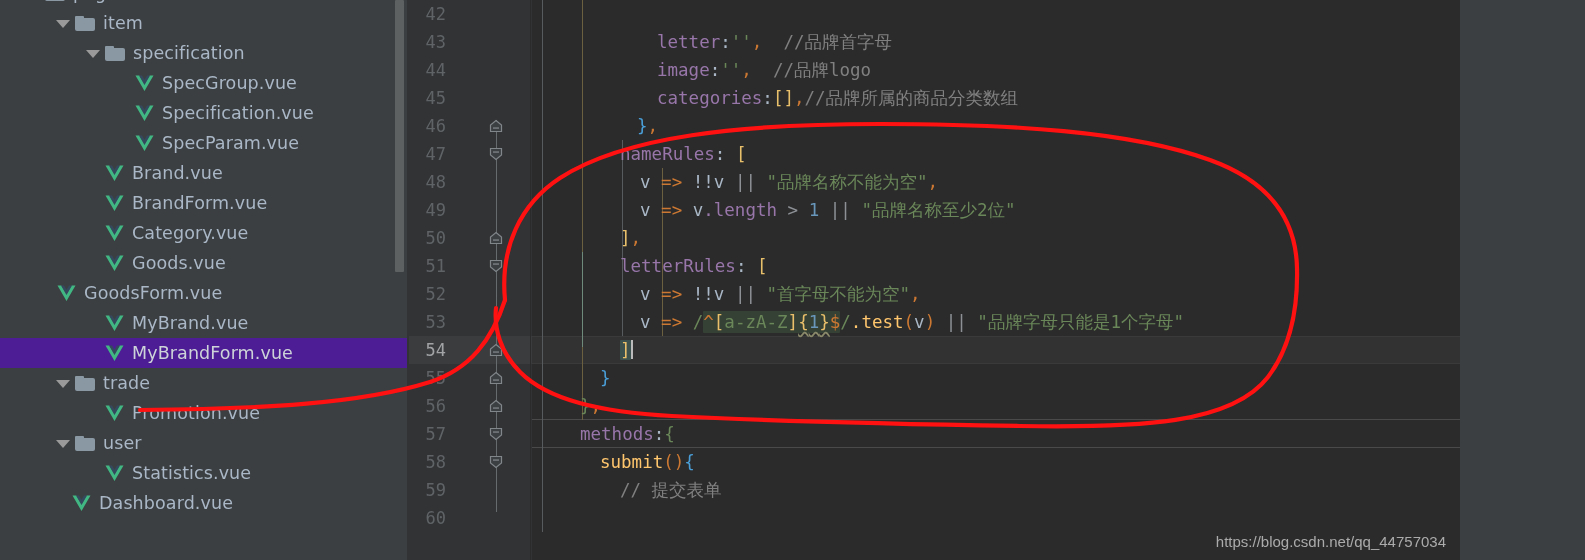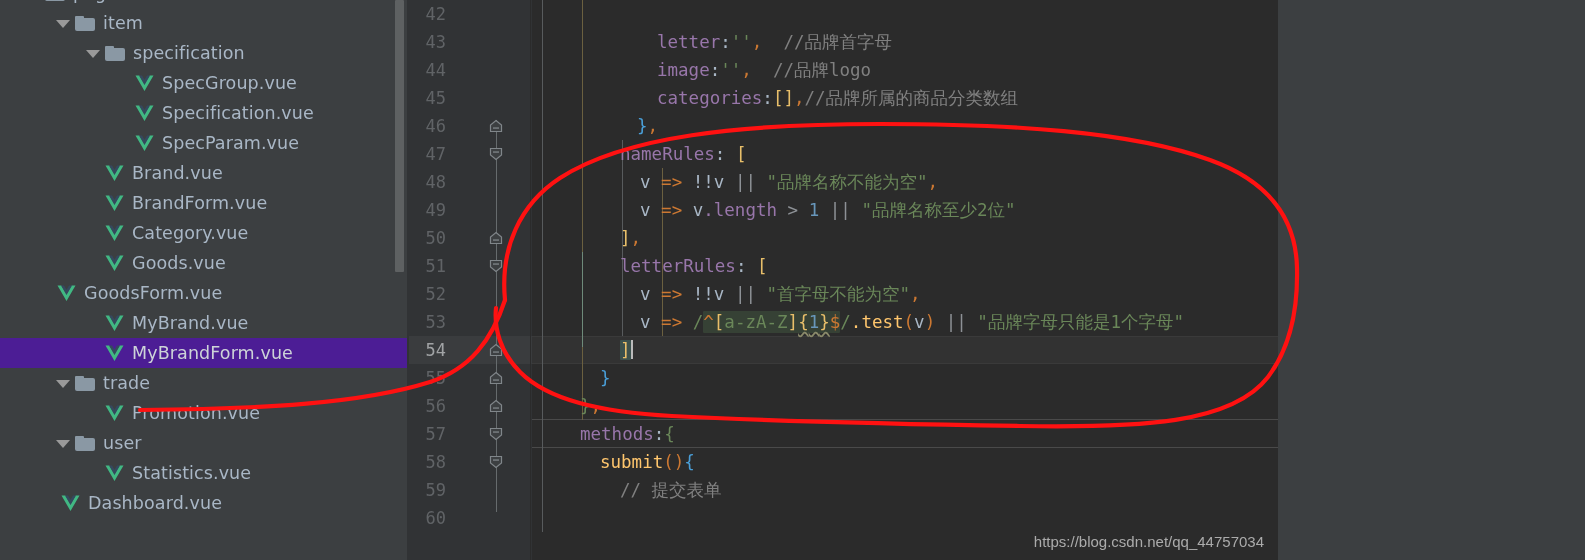--- a/index.html
+++ b/index.html
@@ -2,21 +2,21 @@
 <html><head>
 <meta charset="utf-8">
 <style>
   * { margin:0; padding:0; box-sizing:border-box; }
   html,body { width:1585px; height:560px; overflow:hidden; }
   body {
     background:#3c3f41;
     font-family:"DejaVu Sans","Liberation Sans",sans-serif;
     -webkit-font-smoothing:antialiased;
   }
-  #app { position:relative; width:1278px; height:560px; display:flex; }
+  #app { position:relative; width:1460px; height:560px; display:flex; }
 
   
   #sidebar {
     position:relative;
     width:409px; height:560px;
     background:#3c3f41;
     overflow:hidden;
     flex:0 0 409px;
   }
   .tree-row {
@@ -374,21 +374,21 @@
         <div class="tree-row" style="position:absolute;left:0;right:0;top:458px;padding-left:84px;">
           <span class="arrow empty"></span>
           <span class="vue-icon">
             <svg width="19" height="17" viewBox="0 0 19 17">
               <path d="M0.5 0.5 L4.4 0.5 L9.5 9.2 L14.6 0.5 L18.5 0.5 L9.5 16 Z" fill="#41b883"></path>
               <path d="M4.0 0.5 L7.0 0.5 L9.5 4.8 L12.0 0.5 L15.0 0.5 L9.5 10 Z" fill="#35495e"></path>
             </svg>
           </span>
           <span class="tree-label">Statistics.vue</span>
         </div>
-        <div class="tree-row" style="position:absolute;left:0;right:0;top:488px;padding-left:40px;">
+        <div class="tree-row" style="position:absolute;left:0;right:0;top:488px;padding-left:51px;">
           <span class="arrow empty"></span>
           <span class="vue-icon">
             <svg width="19" height="17" viewBox="0 0 19 17">
               <path d="M0.5 0.5 L4.4 0.5 L9.5 9.2 L14.6 0.5 L18.5 0.5 L9.5 16 Z" fill="#41b883"></path>
               <path d="M4.0 0.5 L7.0 0.5 L9.5 4.8 L12.0 0.5 L15.0 0.5 L9.5 10 Z" fill="#35495e"></path>
             </svg>
           </span>
           <span class="tree-label">Dashboard.vue</span>
         </div>
       </div>

